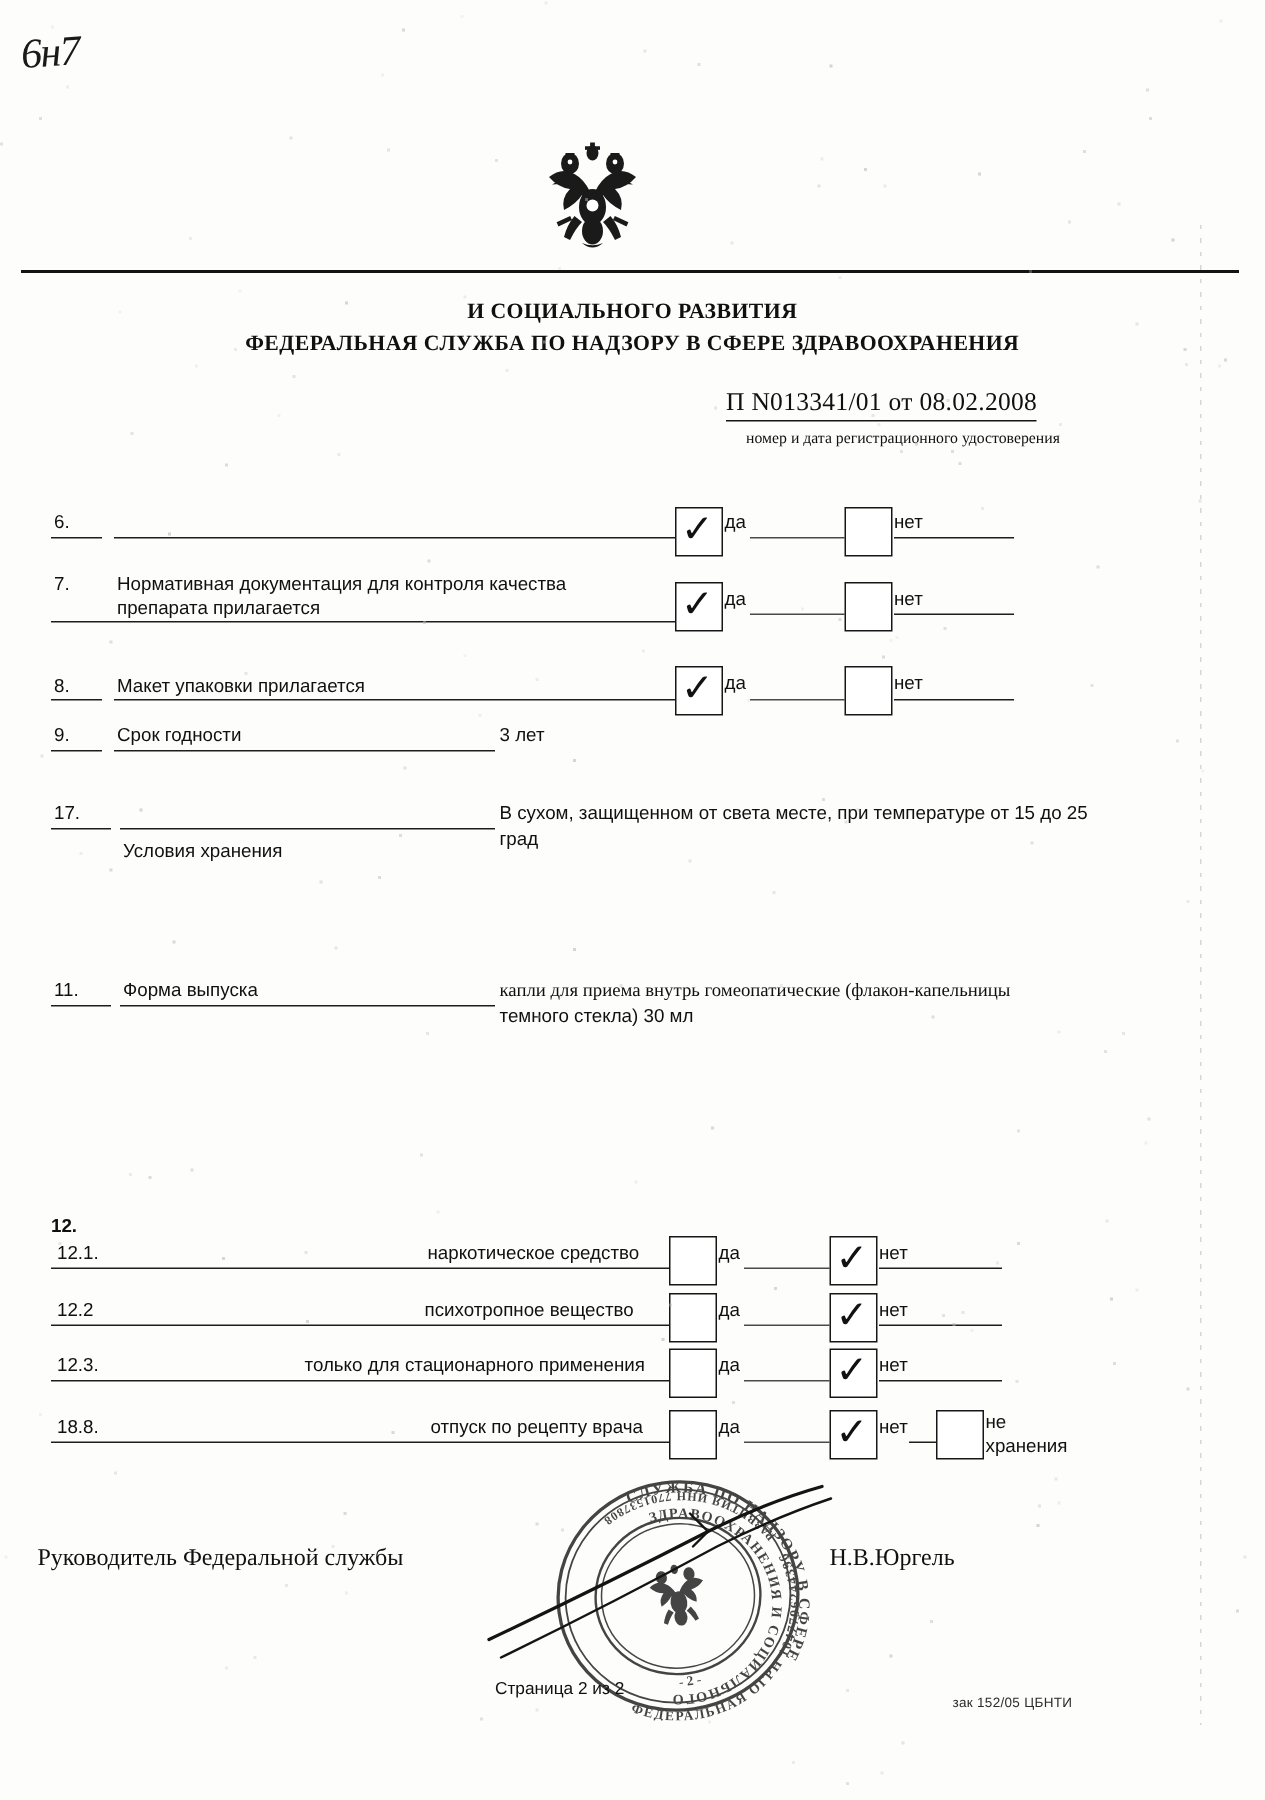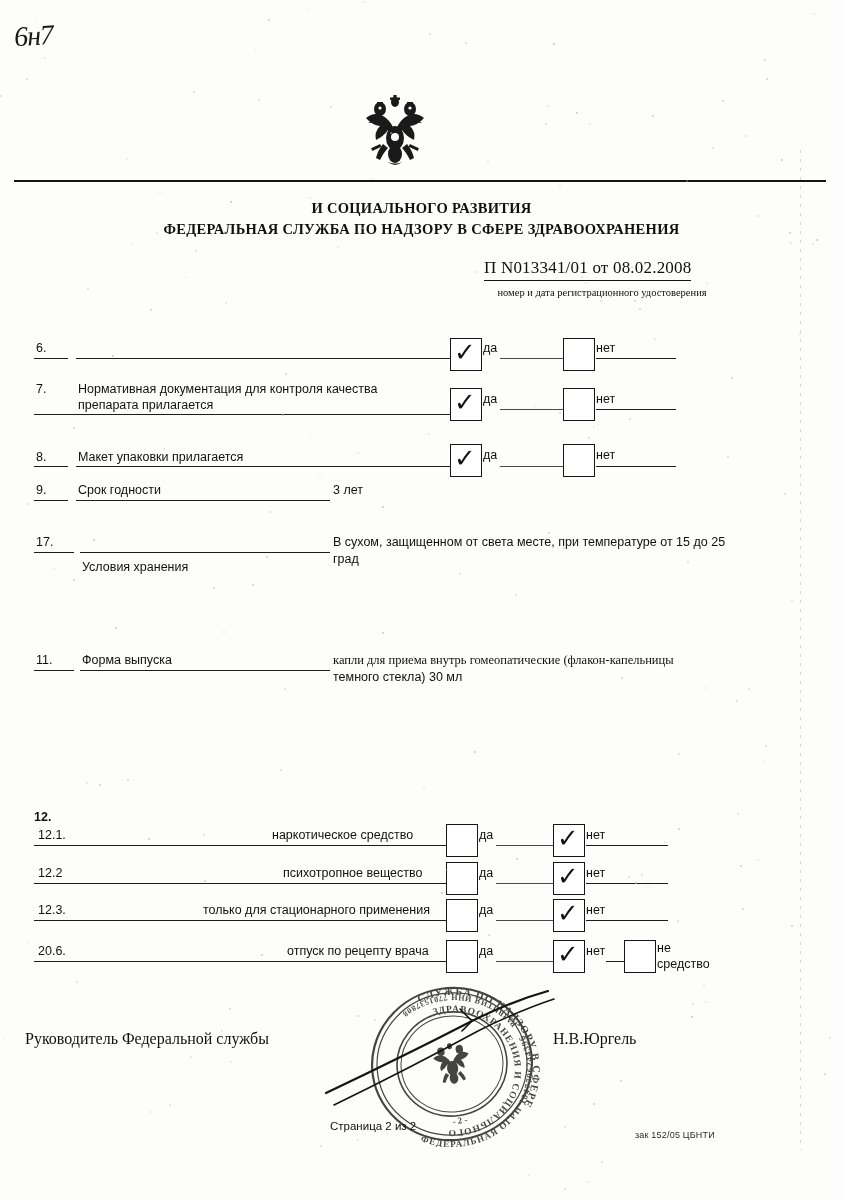--- a/index.html
+++ b/index.html
@@ -212,21 +212,21 @@
   <div class="uline" style="left:34px;top:670px;width:40px;"></div>
   <div class="label" style="left:82px;top:653px;">Форма выпуска</div>
   <div class="uline" style="left:80px;top:670px;width:250px;"></div>
   <div class="value" style="left:333px;top:653px;font-family:Liberation Serif, serif;">капли для приема внутрь гомеопатические (флакон-капельницы</div>
   <div class="value" style="left:333px;top:670px;">темного стекла) 30 мл</div>
 
   <div class="num" style="left:34px;top:810px;font-weight:bold;">12.</div>
 
   <div class="num" style="left:38px;top:828px;">12.1.</div>
   <div class="uline" style="left:34px;top:845px;width:416px;"></div>
-  <div class="label" style="left:272px;top:828px;">наркотическое средство</div>
+  <div class="label" style="left:285px;top:828px;">наркотическое средство</div>
   <div class="cbox" style="left:446px;top:824px;"></div>
   <div class="cblabel" style="left:479px;top:828px;">да</div>
   <div class="uline soft" style="left:496px;top:845px;width:58px;"></div>
   <div class="cbox" style="left:553px;top:824px;">
     <span class="tick">✓</span>
   </div>
   <div class="cblabel" style="left:586px;top:828px;">нет</div>
   <div class="uline" style="left:586px;top:845px;width:82px;"></div>
 
   <div class="num" style="left:38px;top:866px;">12.2</div>
@@ -246,34 +246,34 @@
   <div class="label" style="left:203px;top:903px;">только для стационарного применения</div>
   <div class="cbox" style="left:446px;top:899px;"></div>
   <div class="cblabel" style="left:479px;top:903px;">да</div>
   <div class="uline soft" style="left:496px;top:920px;width:58px;"></div>
   <div class="cbox" style="left:553px;top:899px;">
     <span class="tick">✓</span>
   </div>
   <div class="cblabel" style="left:586px;top:903px;">нет</div>
   <div class="uline" style="left:586px;top:920px;width:82px;"></div>
 
-  <div class="num" style="left:38px;top:944px;">20.6.</div>
+  <div class="num" style="left:38px;top:944px;">18.8.</div>
   <div class="uline" style="left:34px;top:961px;width:416px;"></div>
   <div class="label" style="left:287px;top:944px;">отпуск по рецепту врача</div>
   <div class="cbox" style="left:446px;top:940px;"></div>
   <div class="cblabel" style="left:479px;top:944px;">да</div>
   <div class="uline soft" style="left:496px;top:961px;width:58px;"></div>
   <div class="cbox" style="left:553px;top:940px;">
     <span class="tick">✓</span>
   </div>
   <div class="cblabel" style="left:586px;top:944px;">нет</div>
   <div class="uline" style="left:606px;top:961px;width:18px;"></div>
   <div class="cbox" style="left:624px;top:940px;"></div>
   <div class="cblabel" style="left:657px;top:941px;">не</div>
-  <div class="cblabel" style="left:657px;top:957px;">средство</div>
+  <div class="cblabel" style="left:657px;top:957px;">хранения</div>
 
   <div class="sigline">Руководитель Федеральной службы</div>
   <div class="signame">Н.В.Юргель</div>
 
   <div class="stamp">
     <svg viewBox="0 0 200 175" width="200" height="175">
       <defs>
         <path id="outerArc" d="M100,99 m-80,0 a80,76 0 1,1 160,0 a80,76 0 1,1 -160,0"></path>
         <path id="outerArc2" d="M100,99 m-80,0 a80,76 0 1,0 160,0 a80,76 0 1,0 -160,0"></path>
         <path id="innerArc" d="M100,99 m-62,0 a62,59 0 1,1 124,0 a62,59 0 1,1 -124,0"></path>

